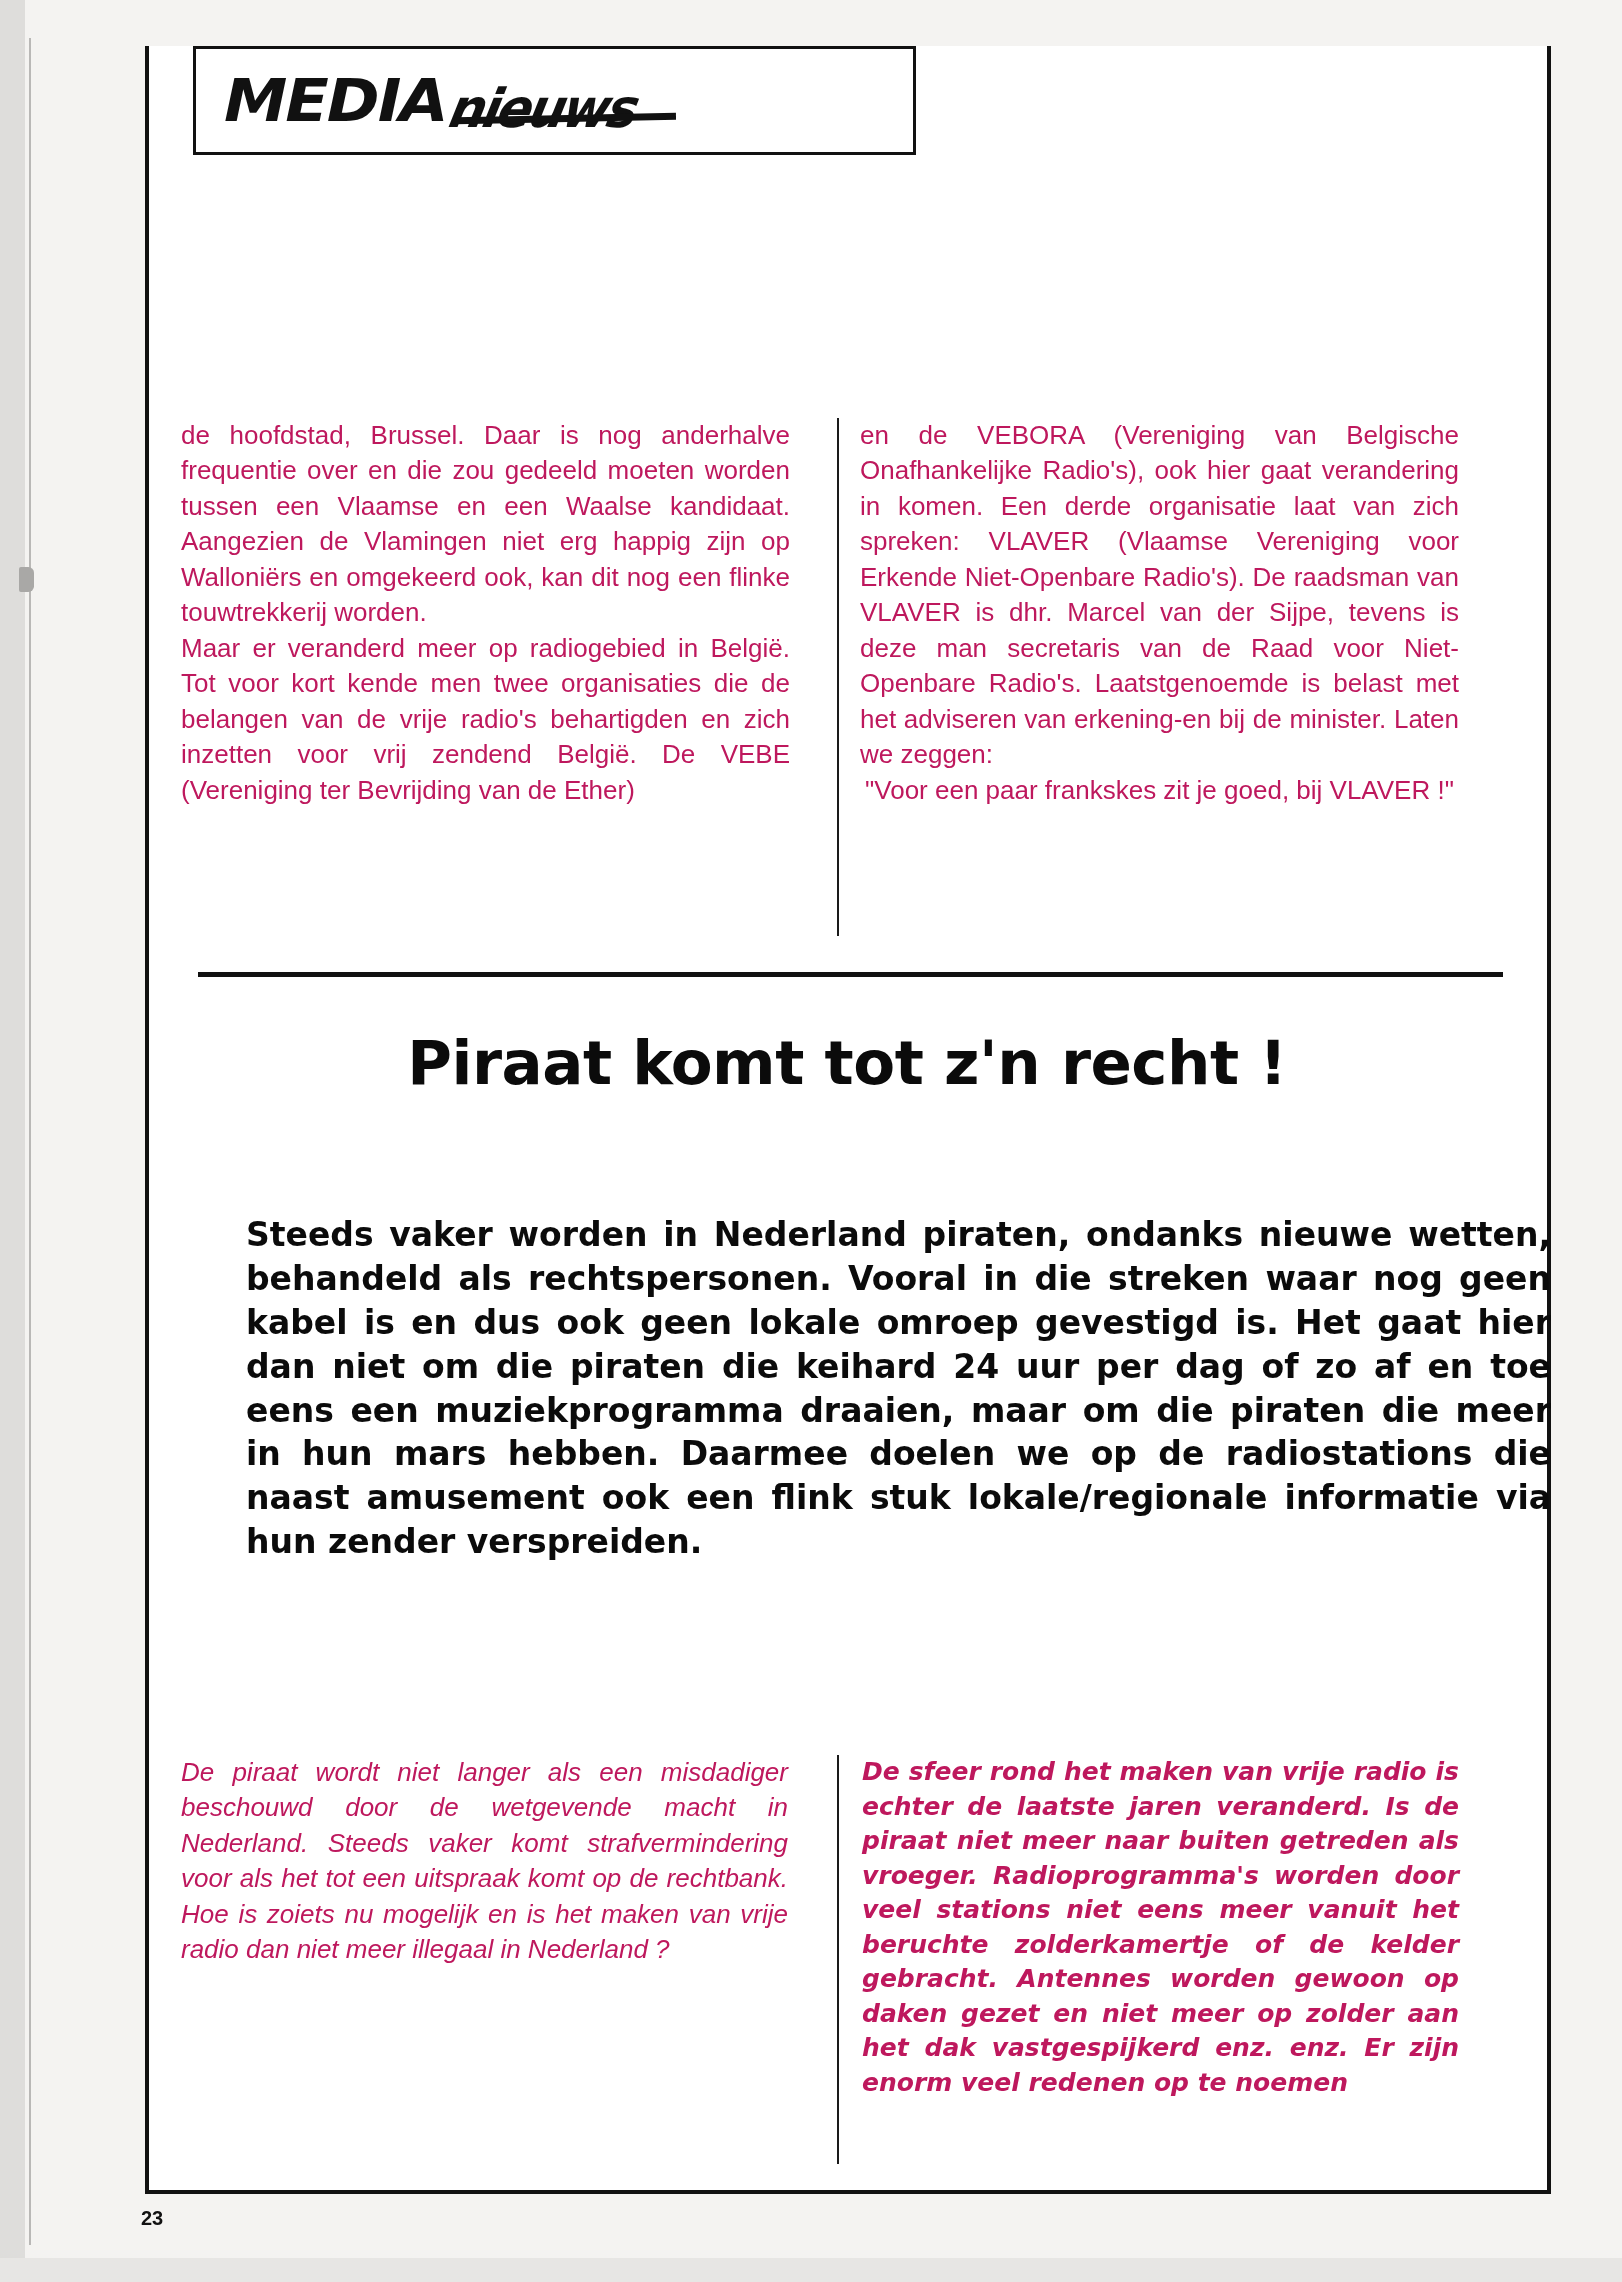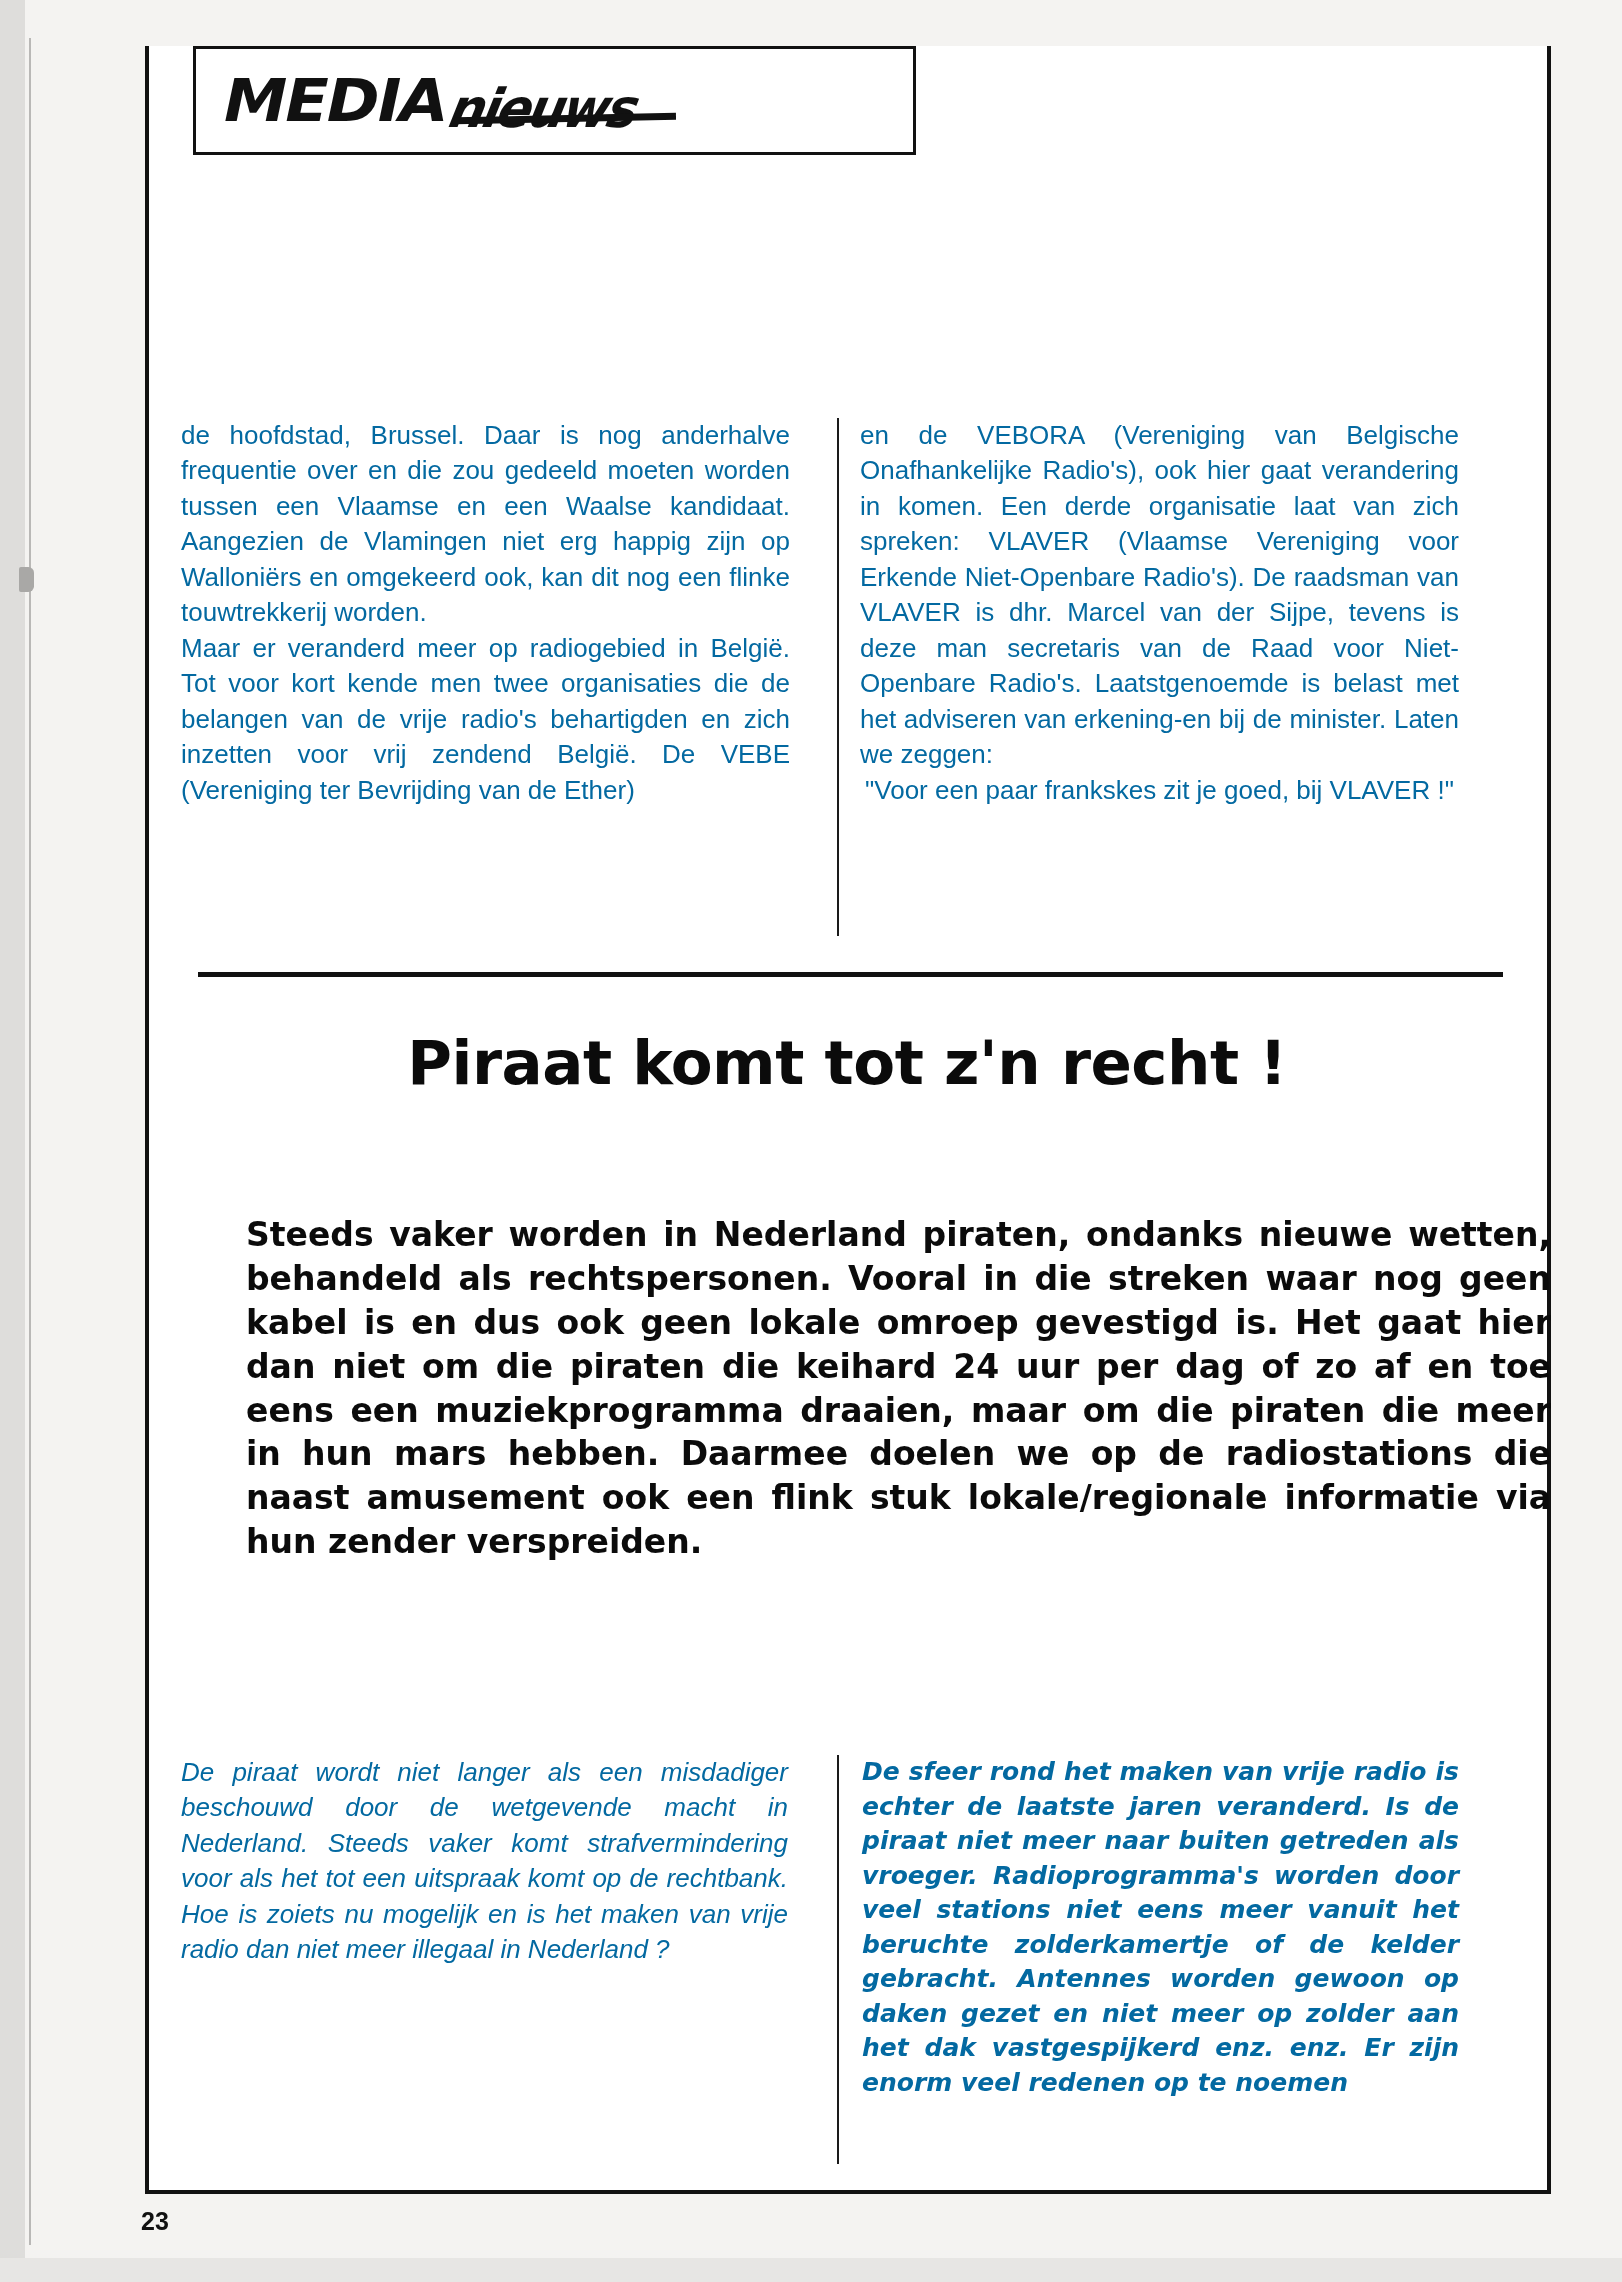--- a/index.html
+++ b/index.html
@@ -165,21 +165,21 @@
     left: 837px;
     top: 418px;
     width: 1.9px;
     height: 518px;
     background: #1a1a1a;
   }
   .body-just {
     font-size: 26px;
     line-height: 1.365;
     text-align: justify;
-    color: #0369a1;
+    color: #be185d;
     font-family: "Liberation Sans", sans-serif;
   }
   .body-center {
     text-align: center;
   }
 
   
   .rule-1 {
     position: absolute;
     left: 198px;
@@ -248,21 +248,21 @@
     font-size: 25px;
     line-height: 1.38;
   }
 
   
   .page-number {
     position: absolute;
     left: 141px;
     top: 2207px;
     font-family: "Liberation Sans", sans-serif;
-    font-size: 25px;
+    font-size: 20px;
     font-weight: bold;
     color: #111111;
   }
 </style>
 </head>
 <body>
 
 <div class="page">
   <div class="scan-left-edge"></div>
   <div class="scan-left-line"></div>

